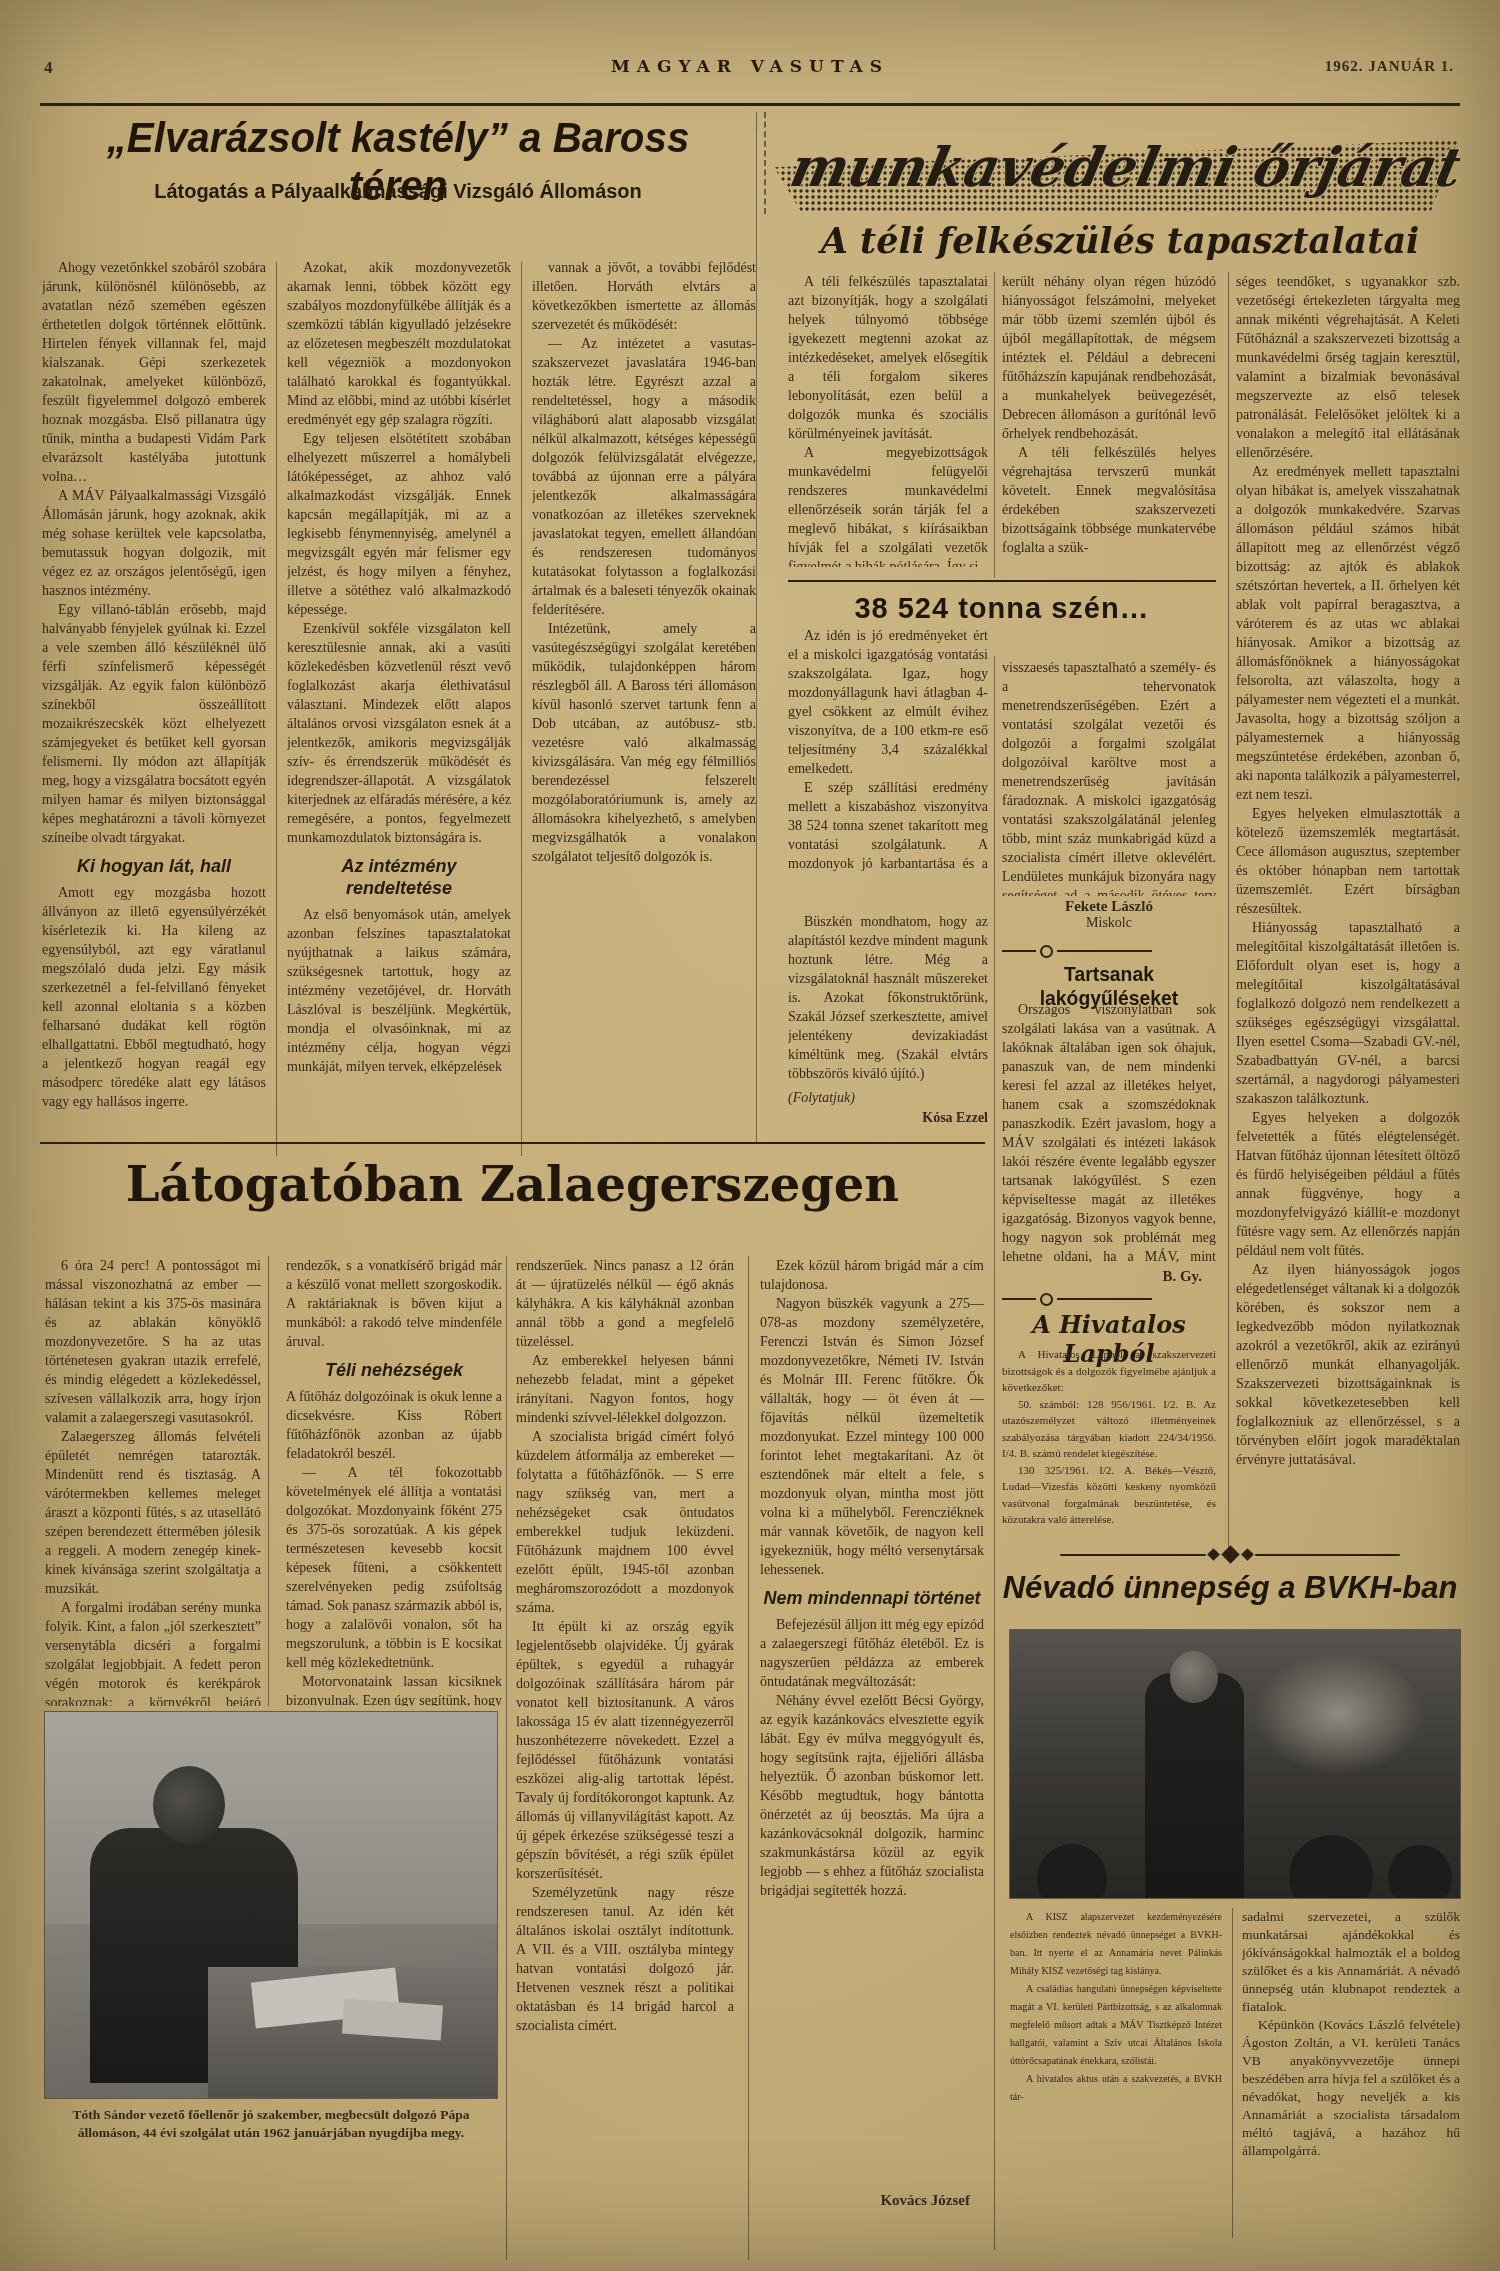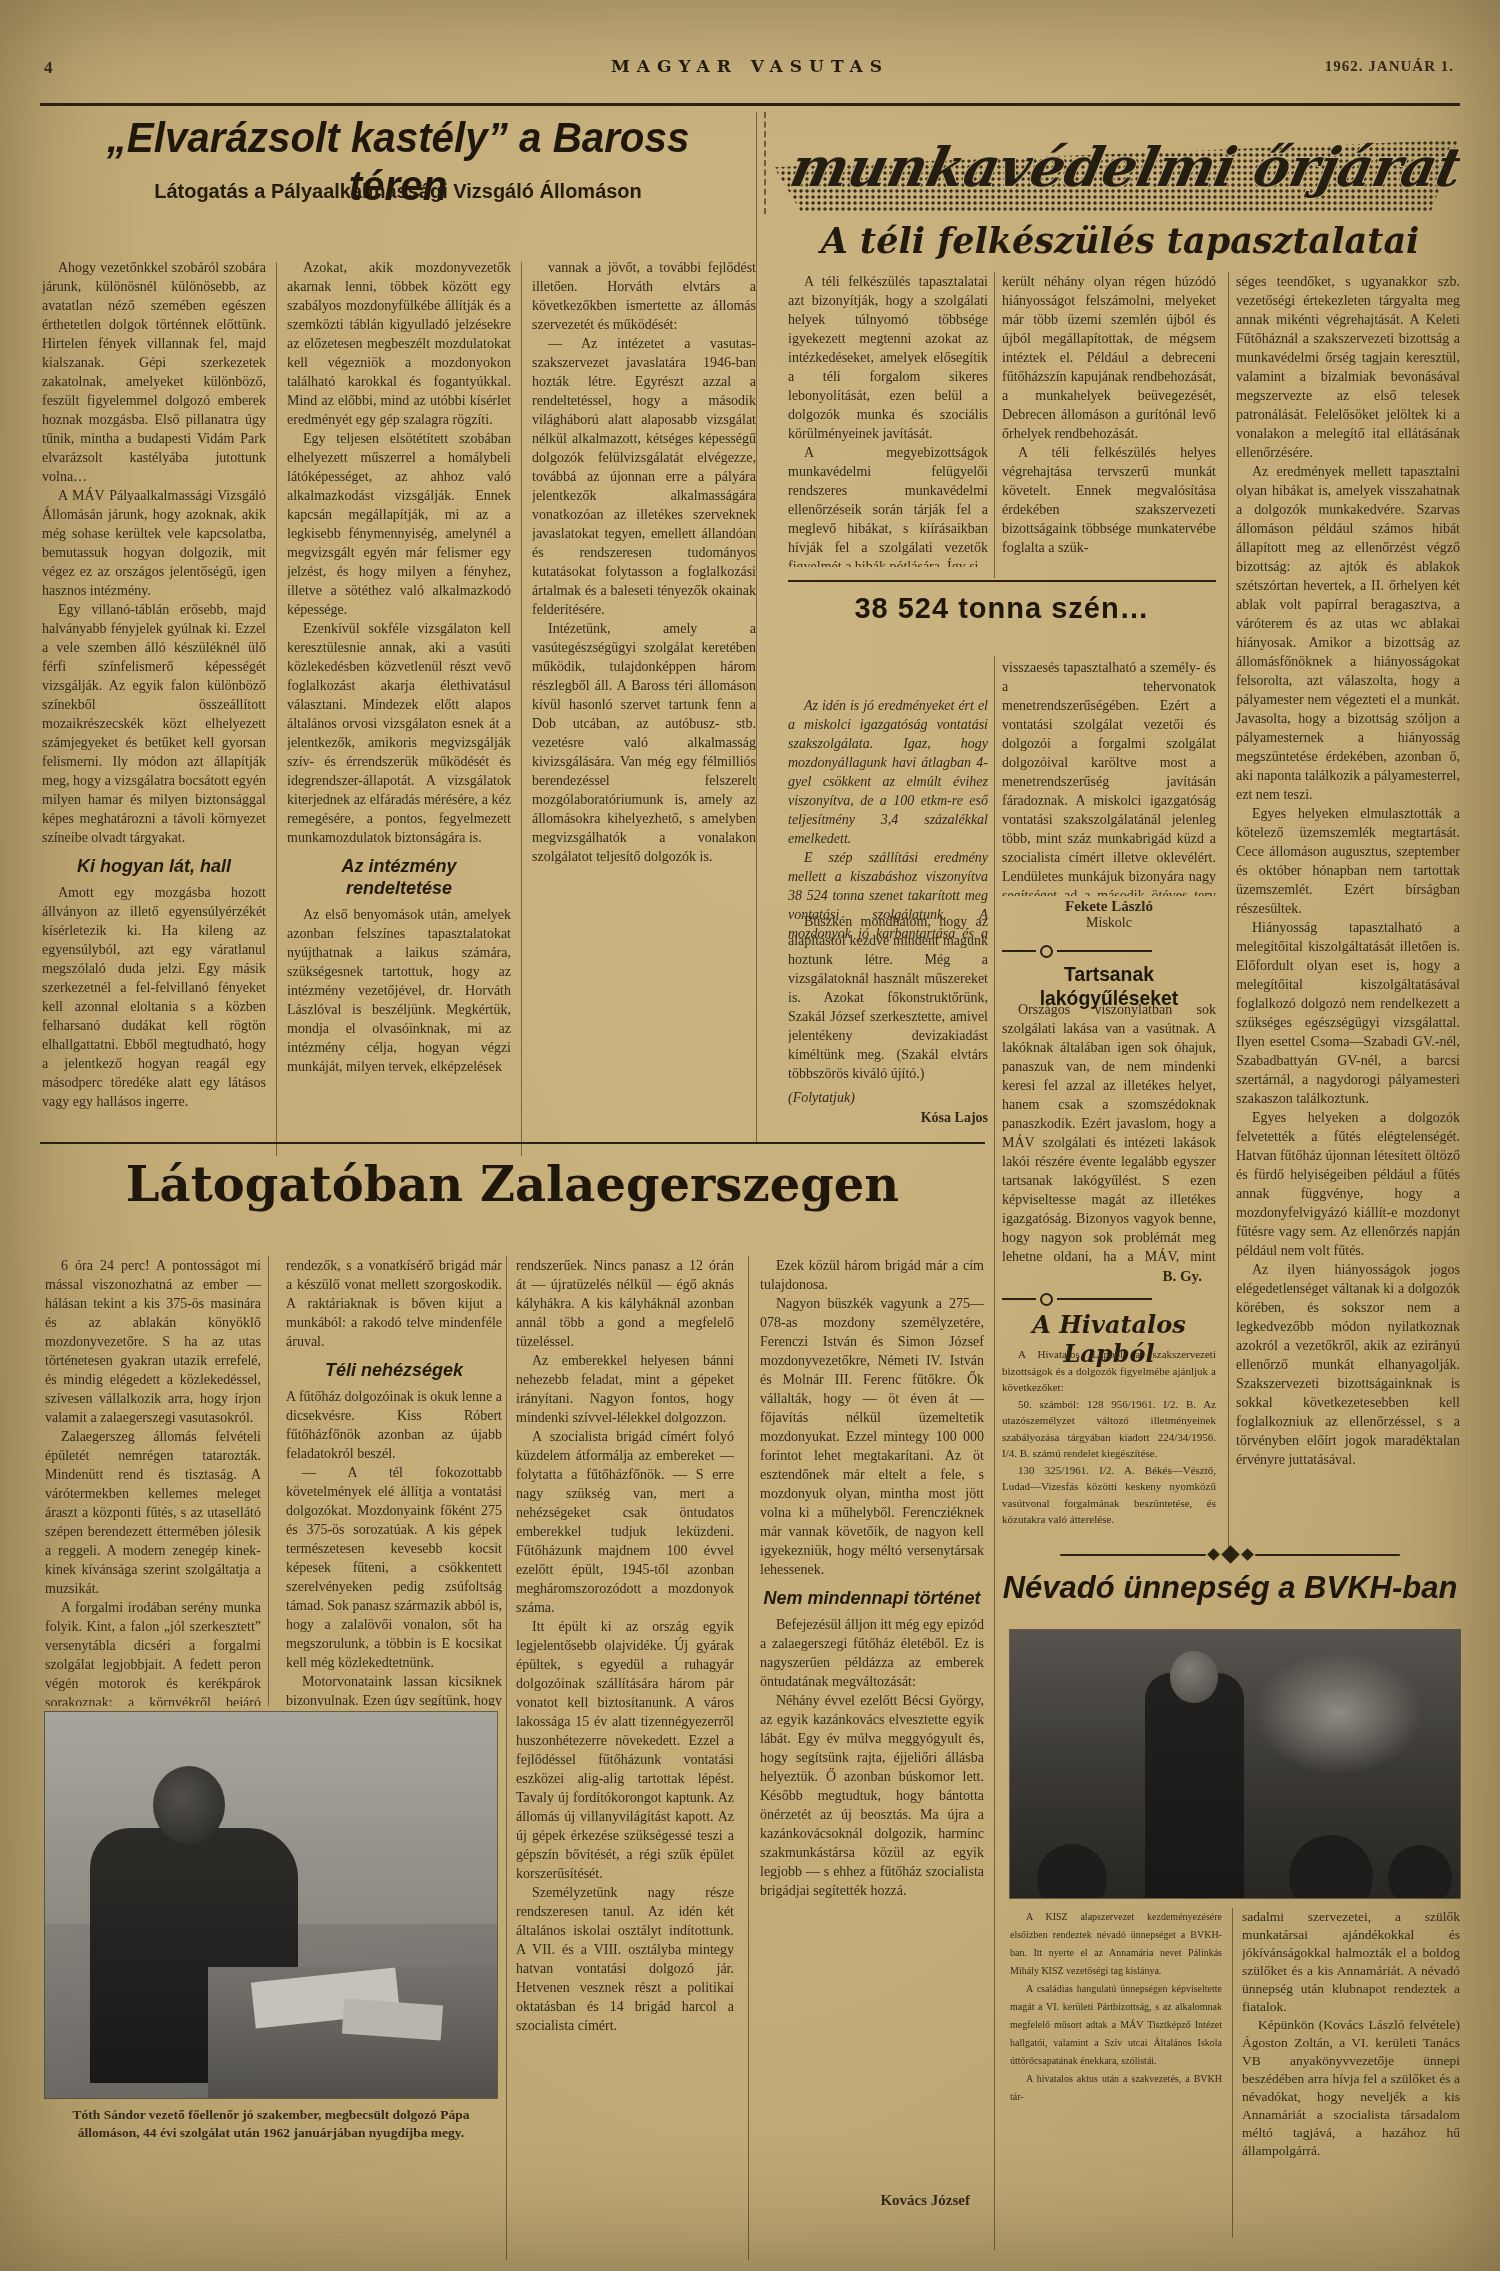--- a/index.html
+++ b/index.html
@@ -167,34 +167,34 @@
         <p>Az eredmények mellett tapasztalni olyan hibákat is, amelyek visszahatnak a dolgozók munkakedvére. Szarvas állomáson például számos hibát állapított meg az ellenőrzést végző bizottság: az ajtók és ablakok szétszórtan hevertek, a II. őrhelyen két ablak volt papírral beragasztva, a váróterem és az utas wc ablakai hiányosak. Amikor a bizottság az állomásfőnöknek a hiányosságokat felsorolta, azt válaszolta, hogy a pályamester nem végezteti el a munkát. Javasolta, hogy a bizottság szóljon a pályamesternek a hiányosság megszüntetése érdekében, azonban ő, aki naponta találkozik a pályamesterrel, ezt nem teszi.</p>
         <p>Egyes helyeken elmulasztották a kötelező üzemszemlék megtartását. Cece állomáson augusztus, szeptember és október hónapban nem tartottak üzemszemlét. Ezért bírságban részesültek.</p>
         <p>Hiányosság tapasztalható a melegítőital kiszolgáltatását illetően is. Előfordult olyan eset is, hogy a melegítőital kiszolgáltatásával foglalkozó dolgozó nem rendelkezett a szükséges egészségügyi vizsgálattal. Ilyen esettel Csoma—Szabadi GV.-nél, Szabadbattyán GV-nél, a barcsi szertárnál, a nagydorogi pályamesteri szakaszon találkoztunk.</p>
         <p>Egyes helyeken a dolgozók felvetették a fűtés elégtelenségét. Hatvan fűtőház újonnan létesített öltöző és fürdő helyiségeiben például a fűtés annak függvénye, hogy a mozdonyfelvigyázó kiállít-e mozdonyt fűtésre vagy sem. Az ellenőrzés napján például nem volt fűtés.</p>
         <p>Az ilyen hiányosságok jogos elégedetlenséget váltanak ki a dolgozók körében, és sokszor nem a legkedvezőbb módon nyilatkoznak azokról a vezetőkről, akik az ezirányú ellenőrző munkát elhanyagolják. Szakszervezeti bizottságainknak is sokkal következetesebben kell foglalkozniuk az ellenőrzéssel, s a törvényben előírt jogok maradéktalan érvényre juttatásával.</p>
       </div>
   </div>
 
   <div class="hr" style="left:788px;top:580px;width:428px;height:2px;"></div>
   <div class="szen-head">38 524 tonna szén…</div>
-  <div class="col" style="left:788px;top:696px;width:200px;height:247px;font-style:italic;">
+  <div class="col" style="left:788px;top:626px;width:200px;height:247px;">
     <div able="false">
         <p>Az idén is jó eredményeket ért el a miskolci igazgatóság vontatási szakszolgálata. Igaz, hogy mozdonyállagunk havi átlagban 4-gyel csökkent az elmúlt évihez viszonyítva, de a 100 etkm-re eső teljesítmény 3,4 százalékkal emelkedett.</p>
         <p>E szép szállítási eredmény mellett a kiszabáshoz viszonyítva 38 524 tonna szenet takarított meg vontatási szolgálatunk. A mozdonyok jó karbantartása és a személyzet fegyelmezett munkája tette lehetővé ezeket a kiváló teljesítményeket. A mozdonykihasználásban azonban némi</p>
       </div>
   </div>
   <div class="col" style="left:788px;top:912px;width:200px;height:171px;">
     <div>
         <p>Büszkén mondhatom, hogy az alapítástól kezdve mindent magunk hoztunk létre. Még a vizsgálatoknál használt műszereket is. Azokat főkonstruktőrünk, Szakál József szerkesztette, amivel jelentékeny devizakiadást kíméltünk meg. (Szakál elvtárs többszörös kiváló újító.)</p>
       </div>
   </div>
   <div class="folyt">
     <span class="f1">(Folytatjuk)</span>
-    <span class="f2">Kósa Lajos</span>
+    <span class="f2">Kósa Ezzel</span>
   </div>
   <div class="col contflow" style="left:1002px;top:658px;width:214px;height:238px;">
     <div class="contflow">
         <p>visszaesés tapasztalható a személy- és a tehervonatok menetrendszerűségében. Ezért a vontatási szolgálat vezetői és dolgozói a forgalmi szolgálat dolgozóival karöltve most a menetrendszerűség javításán fáradoznak. A miskolci igazgatóság vontatási szakszolgálatánál jelenleg több, mint száz munkabrigád küzd a szocialista címért illetve oklevélért. Lendületes munkájuk bizonyára nagy segítséget ad a második ötéves terv szállítási feladatainak végrehajtásához.</p>
       </div>
   </div>
   <div class="abs" style="left:1002px;top:898px;width:214px;">
     <div class="sig-line">Fekete László</div>
     <div class="sig-sub">Miskolc</div>
   </div>

